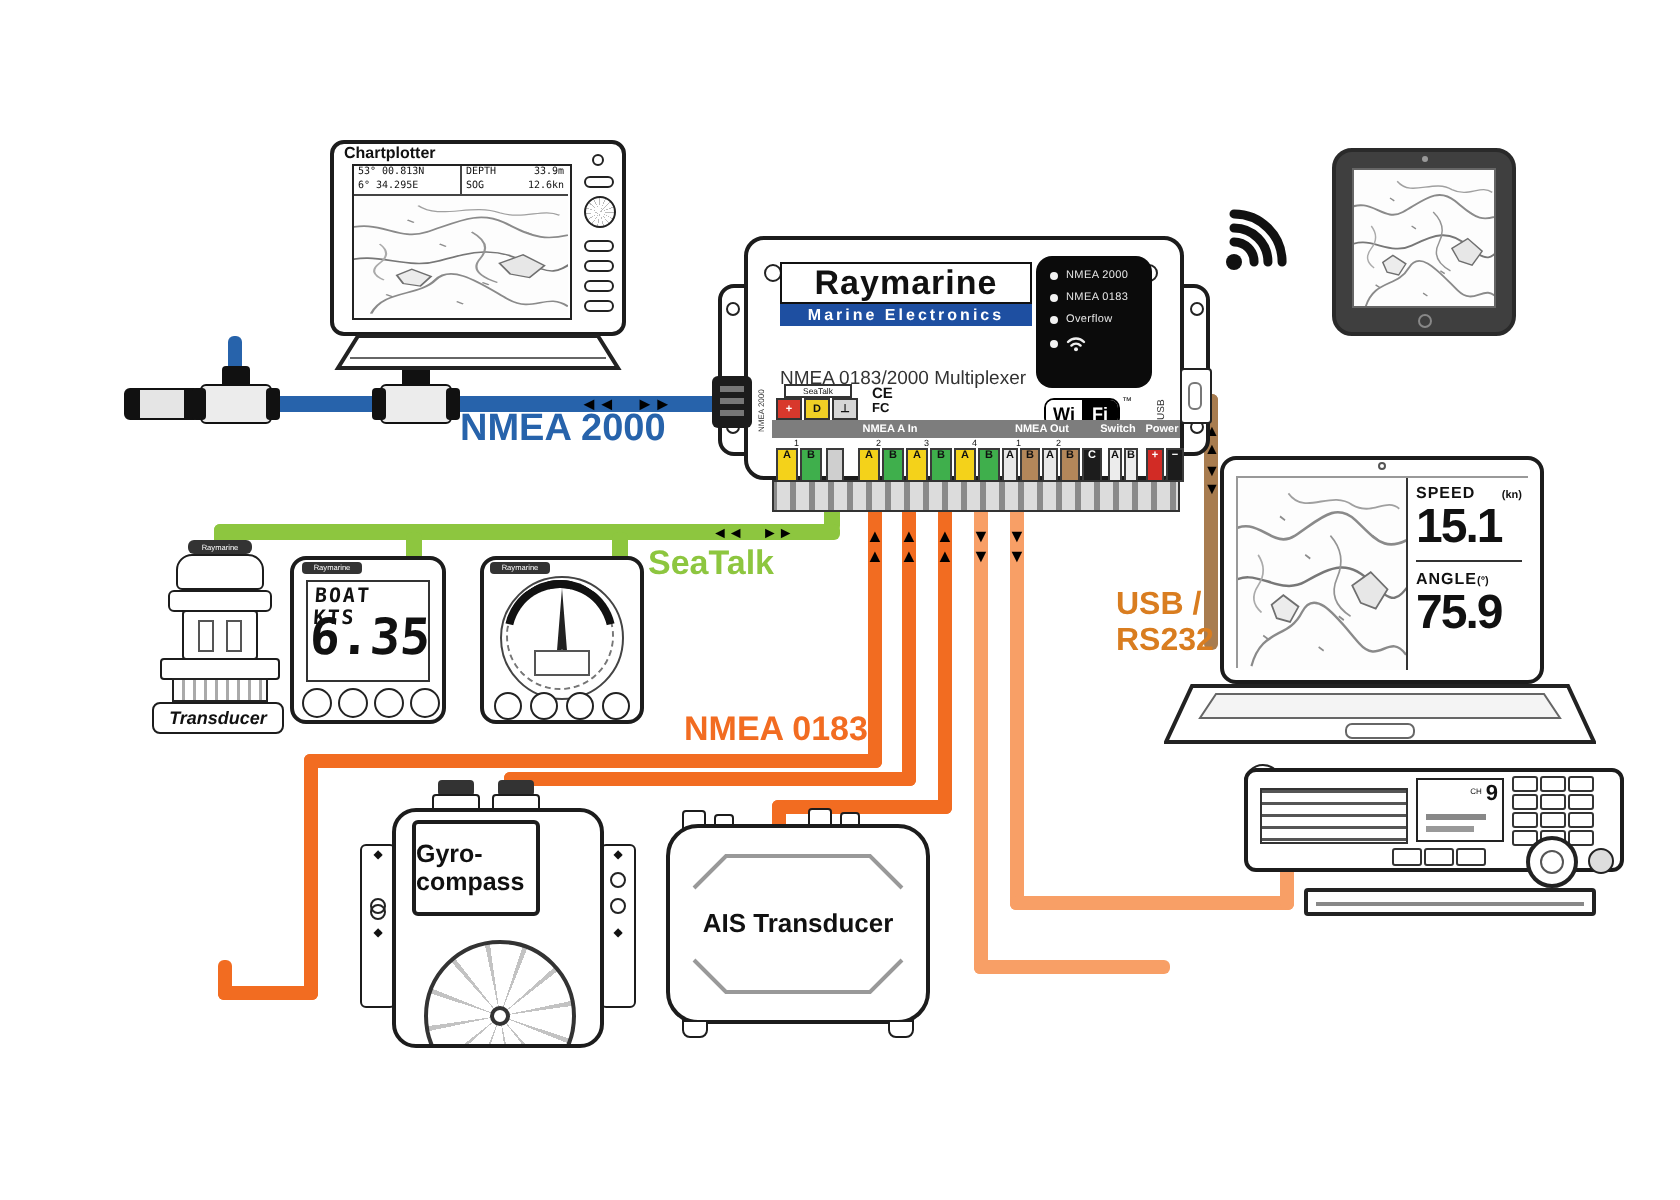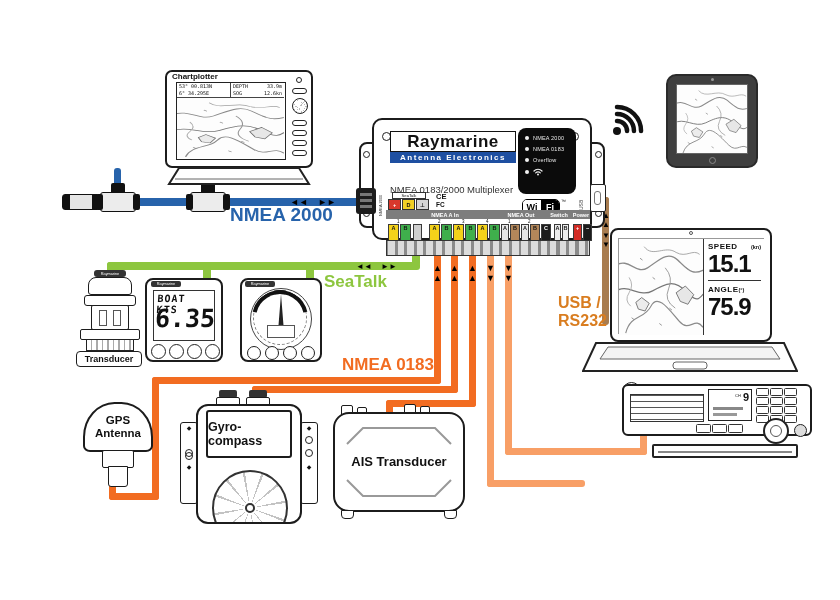--- a/index.html
+++ b/index.html
@@ -171,21 +171,21 @@
     </div>
 
     <div class="bx" style="left:0;top:0;width:220px;height:122px;border-width:2.5px;border-radius:10px;"></div>
     <div class="d circ" style="left:10px;top:14px;width:9px;height:9px;border:1.5px solid #222;"></div>
     <div class="d circ" style="left:198px;top:14px;width:9px;height:9px;border:1.5px solid #222;"></div>
 
     <div class="d" style="left:18px;top:13px;width:126px;height:21px;border:1.5px solid #111;display:flex;align-items:center;justify-content:center;">
       <span class="lbl" style="position:static;font-size:17px;letter-spacing:.5px;">Raymarine</span>
     </div>
     <div class="d" style="left:18px;top:34px;width:126px;height:11px;background:#1e4fa1;display:flex;align-items:center;justify-content:center;">
-      <span style="color:#fff;font-weight:bold;font-size:8px;letter-spacing:1.5px;">Antenna Electronics</span>
+      <span style="color:#fff;font-weight:bold;font-size:8px;letter-spacing:1.5px;">Marine Electronics</span>
     </div>
     <div class="d" style="left:18px;top:66px;font-size:9.5px;color:#333;">NMEA 0183/2000 Multiplexer</div>
 
     <div class="d" style="left:146px;top:10px;width:58px;height:66px;background:#0b0b0b;border-radius:8px;padding:7px 0 0 7px;">
       <div class="led-row">
           <span class="led-dot"></span>
           <span class="led-txt">NMEA 2000</span>
         </div>
       <div class="led-row">
           <span class="led-dot"></span>
@@ -276,21 +276,21 @@
   <div class="d" style="left:76px;top:270px;width:66px;height:98px;">
     <div class="d" style="left:18px;top:0;width:32px;height:7px;background:#333;border-radius:3px;color:#fff;font-size:3.8px;display:flex;align-items:center;justify-content:center;">Raymarine</div>
     <div class="bx thin" style="left:12px;top:7px;width:44px;height:18px;border-radius:8px 8px 3px 3px;"></div>
     <div class="bx thin" style="left:8px;top:25px;width:52px;height:11px;border-radius:3px;"></div>
     <div class="bx thin" style="left:15px;top:35px;width:38px;height:25px;border-radius:2px;">
       <div class="d" style="left:7px;top:4px;width:8px;height:16px;border:1px solid #555;"></div>
       <div class="d" style="left:21px;top:4px;width:8px;height:16px;border:1px solid #555;"></div>
     </div>
     <div class="bx thin" style="left:4px;top:59px;width:60px;height:11px;border-radius:2px;"></div>
     <div class="d" style="left:10px;top:69px;width:48px;height:12px;border:1.5px solid #222;background:repeating-linear-gradient(90deg,#fff 0 4px,#aaa 4px 5.5px);"></div>
-    <div class="bx thin" style="left:0;top:81px;width:66px;height:16px;border-radius:4px;display:flex;align-items:center;justify-content:center;font-weight:bold;font-size:9px;">
+    <div class="bx thin" style="left:0;top:81px;width:66px;height:16px;border-radius:4px;display:flex;align-items:center;justify-content:center;font-weight:bold;font-size:9px;font-style:italic;">
       <span>Transducer</span>
     </div>
   </div>
 
   <div class="d" style="left:145px;top:278px;width:78px;height:84px;">
     <div class="bx" style="left:0;top:0;width:78px;height:84px;border-radius:8px;"></div>
     <div class="d" style="left:6px;top:3px;width:30px;height:6px;background:#333;border-radius:2px;color:#fff;font-size:3.8px;display:flex;align-items:center;justify-content:center;">Raymarine</div>
     <div class="d" style="left:8px;top:12px;width:62px;height:51px;border:1.5px solid #333;background:#fff;">
       <div class="mono" style="position:absolute;left:3px;top:2px;width:56px;font-size:10px;font-weight:bold;letter-spacing:1px;transform:skewX(-4deg);">BOAT KTS</div>
       <div class="mono" style="position:absolute;left:1px;top:13px;width:60px;font-size:25px;font-weight:bold;transform:skewX(-4deg);">6.35</div>
@@ -310,28 +310,20 @@
       <div class="d circ" style="left:1px;top:1px;width:56px;height:56px;border:4px solid transparent;border-top-color:#111;transform:rotate(32deg);"></div>
       <div class="d" style="left:25px;top:5px;width:10px;height:40px;background:#222;clip-path:polygon(50% 0,82% 100%,50% 76%,18% 100%);"></div>
       <div class="d" style="left:16px;top:36px;width:28px;height:13px;background:#fff;border:1px solid #555;"></div>
     </div>
     <div class="btncirc" style="left:7px;top:68px;width:12px;height:12px;"></div>
     <div class="btncirc" style="left:25px;top:68px;width:12px;height:12px;"></div>
     <div class="btncirc" style="left:43px;top:68px;width:12px;height:12px;"></div>
     <div class="btncirc" style="left:61px;top:68px;width:12px;height:12px;"></div>
   </div>
 
-  <div class="d" style="left:83px;top:402px;width:70px;height:88px;">
-    <div class="d" style="left:0;top:0;width:70px;height:50px;border:2px solid #1c1c1c;background:#fff;border-radius:45% 45% 10% 10% / 70% 70% 12% 12%;display:flex;flex-direction:column;align-items:center;justify-content:center;font-weight:bold;font-size:11.5px;line-height:13px;">
-      <span>GPS</span>
-      <span>Antenna</span>
-    </div>
-    <div class="bx thin" style="left:19px;top:48px;width:32px;height:18px;border-radius:2px;"></div>
-    <div class="bx thin" style="left:25px;top:64px;width:20px;height:21px;border-radius:0 0 3px 3px;"></div>
-  </div>
 
   <div class="d" style="left:178px;top:380px;width:142px;height:148px;">
     <div class="bx thin" style="left:2px;top:42px;width:18px;height:82px;border-radius:3px;text-align:center;">
       <div style="font-size:6px;line-height:10px;">◆</div>
       <div class="d circ" style="left:4.5px;top:16px;width:8px;height:8px;border:1.5px solid #222;position:relative;margin:3px auto;left:0;"></div>
       <div class="d circ" style="width:8px;height:8px;border:1.5px solid #222;position:relative;margin:5px auto;left:0;"></div>
       <div style="font-size:6px;line-height:10px;">◆</div>
     </div>
     <div class="bx thin" style="left:122px;top:42px;width:18px;height:82px;border-radius:3px;text-align:center;">
       <div style="font-size:6px;line-height:10px;">◆</div>
@@ -344,21 +336,21 @@
       <div class="bx thin" style="left:0;top:7px;width:24px;height:13px;border-radius:2px;"></div>
     </div>
     <div class="d" style="left:68px;top:10px;width:24px;height:20px;">
       <div class="d" style="left:3px;top:0;width:18px;height:8px;background:#333;border-radius:2px;"></div>
       <div class="bx thin" style="left:0;top:7px;width:24px;height:13px;border-radius:2px;"></div>
     </div>
     <div class="bx" style="left:18px;top:24px;width:106px;height:120px;border-width:2.5px;border-radius:12px;overflow:hidden;">
       <div class="d circ" style="left:14px;top:64px;width:76px;height:76px;border:2px solid #333;background:repeating-conic-gradient(from -8deg,#fff 0 26deg,#c3c3c3 26deg 30deg);"></div>
       <div class="d circ" style="left:47px;top:97px;width:10px;height:10px;border:2px solid #333;background:#fff;"></div>
     </div>
-    <div class="bx" style="left:28px;top:30px;width:86px;height:48px;border-radius:3px;display:flex;align-items:center;justify-content:center;font-weight:bold;font-size:12.5px;">
+    <div class="bx" style="left:28px;top:30px;width:64px;height:48px;border-radius:3px;display:flex;align-items:center;justify-content:center;font-weight:bold;font-size:12.5px;">
       <span>Gyro-compass</span>
     </div>
   </div>
 
   <div class="d" style="left:333px;top:402px;width:132px;height:118px;">
     <div class="bx thin" style="left:8px;top:3px;width:12px;height:12px;border-radius:2px;"></div>
     <div class="bx thin" style="left:24px;top:5px;width:10px;height:10px;border-radius:2px;"></div>
     <div class="bx thin" style="left:71px;top:2px;width:12px;height:13px;border-radius:2px;"></div>
     <div class="bx thin" style="left:87px;top:4px;width:10px;height:11px;border-radius:2px;"></div>
     <div class="bx" style="left:0;top:10px;width:132px;height:100px;border-width:2.5px;border-radius:16px;"></div>

